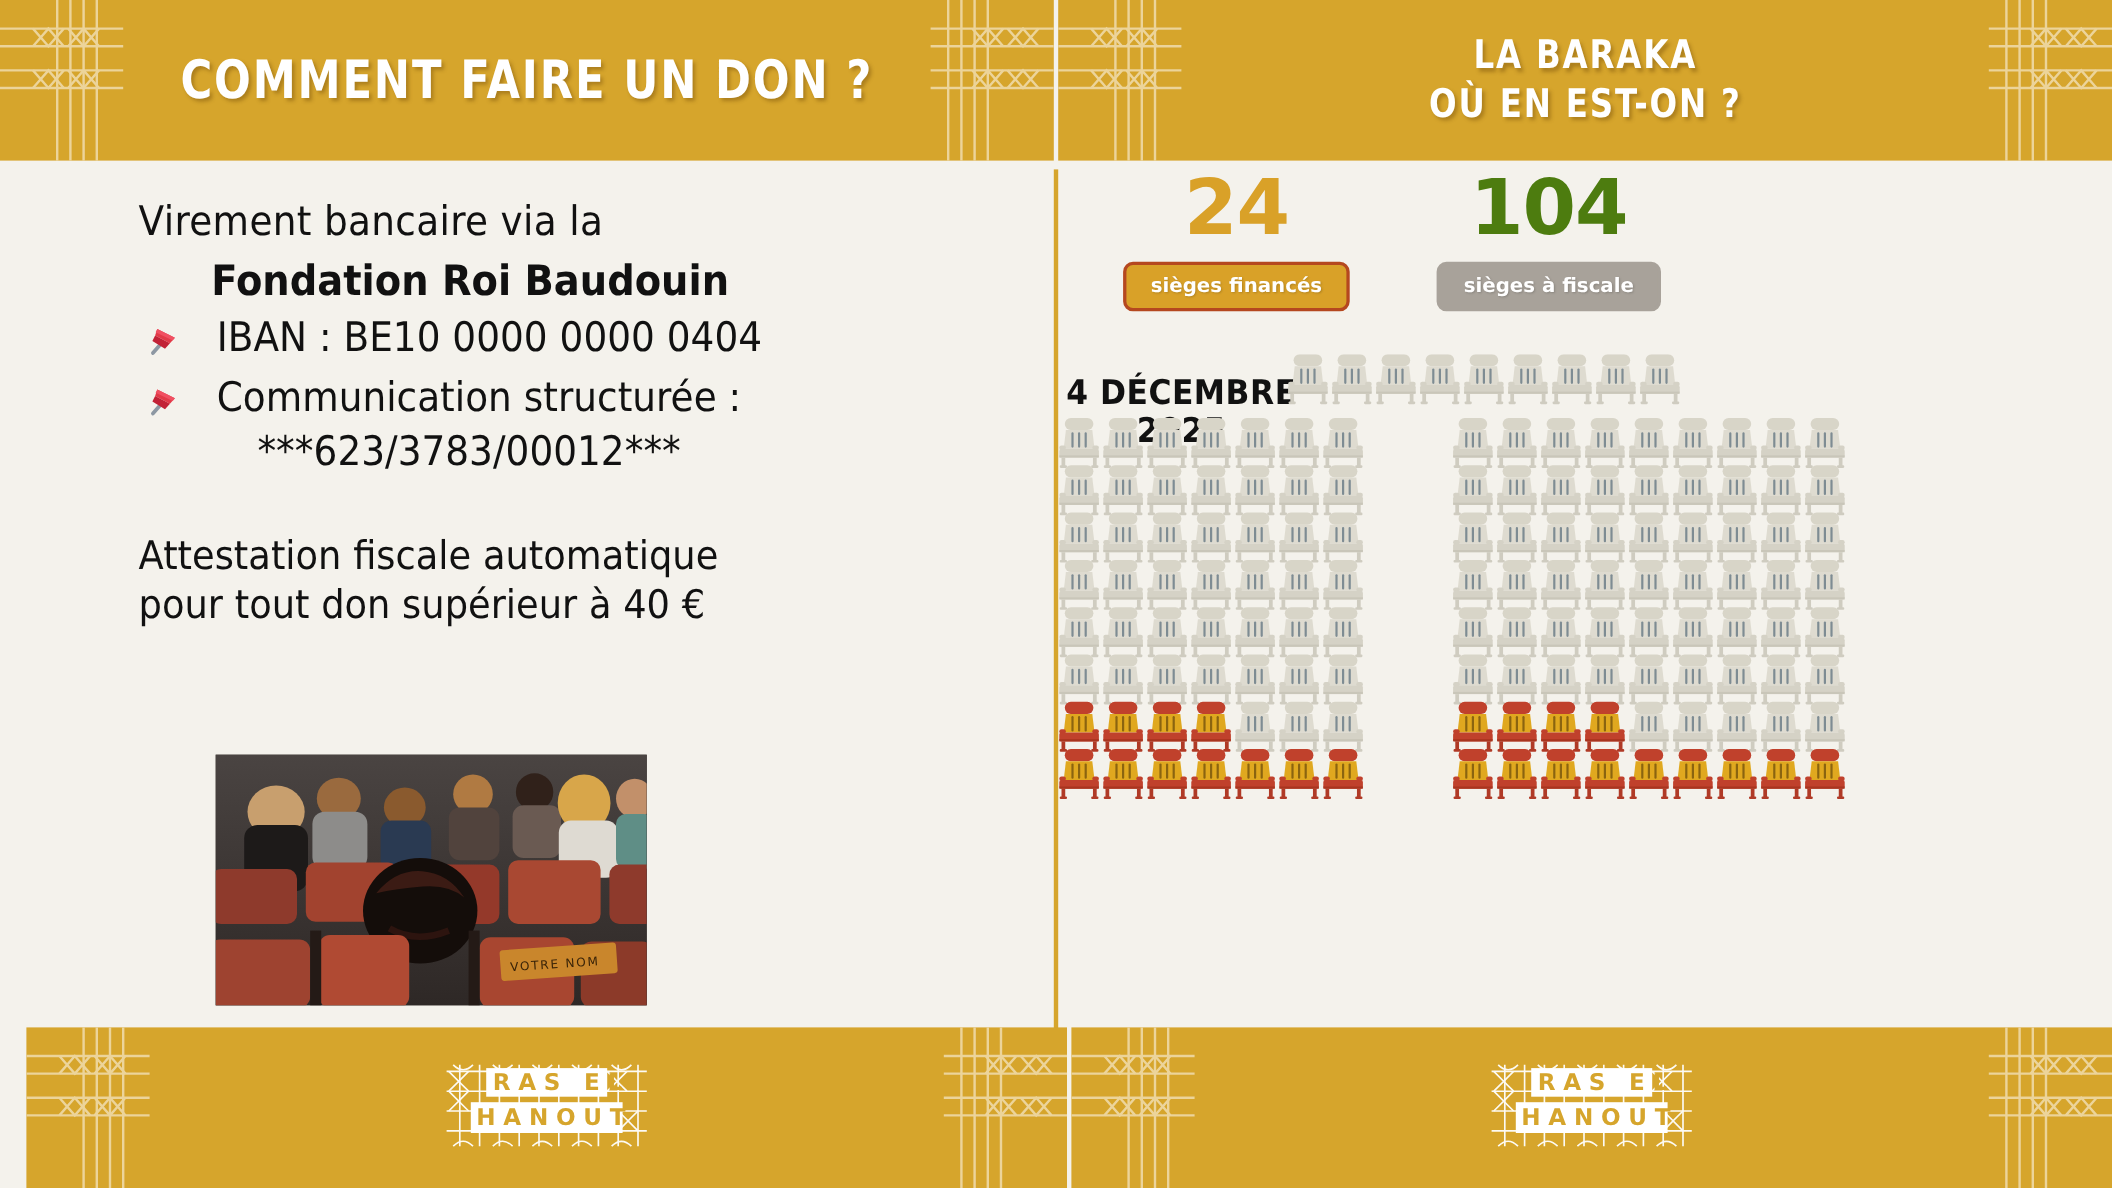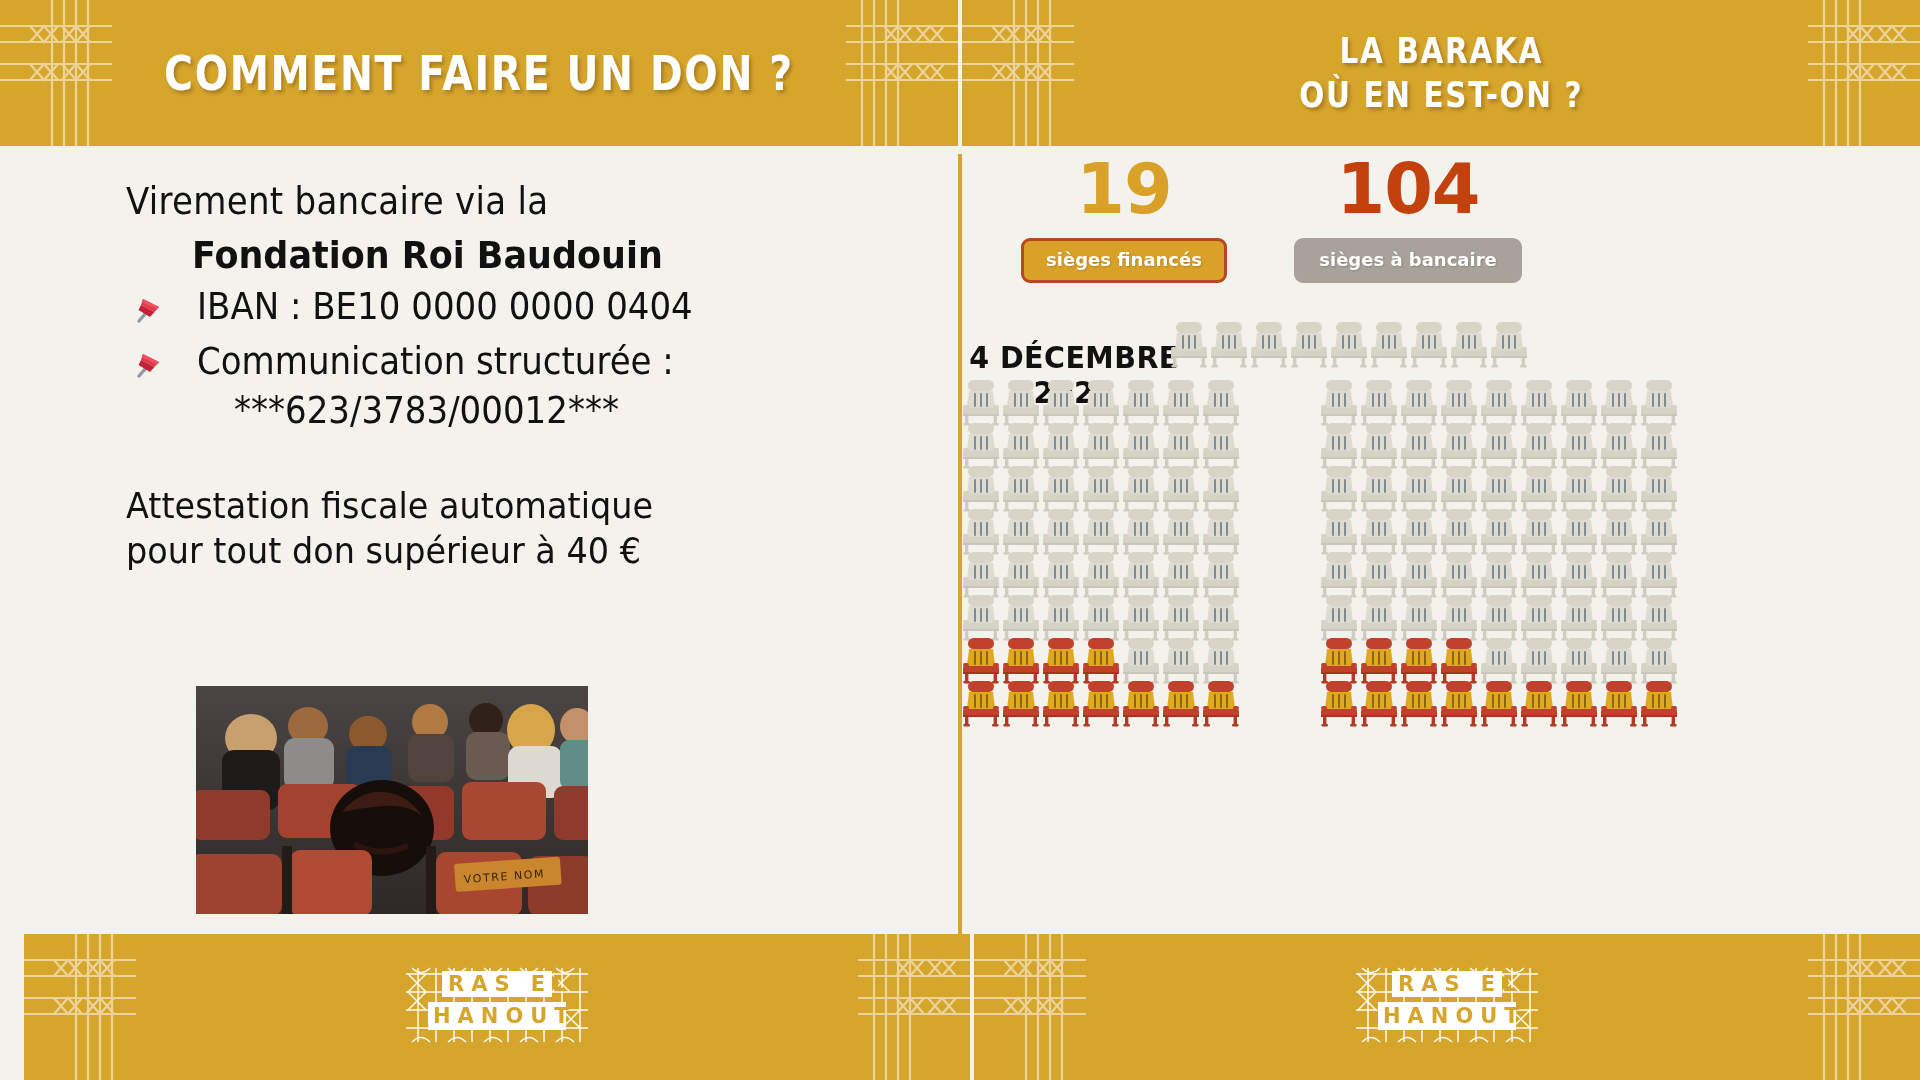--- a/index.html
+++ b/index.html
@@ -97,21 +97,21 @@
 
   .stats { position:absolute; top:0; left:0; width:958px; height:170px; }
   .stat { position:absolute; text-align:center; }
   .stat-a { left:12px; top:0; width:300px; }
   .stat-b { left:296px; top:0; width:300px; }
   .stat-num {
     font-family:"DejaVu Sans", sans-serif; font-weight:bold;
     font-size:70px; line-height:1; letter-spacing:-1px;
   }
   .stat-a .stat-num { color:#d9a128; }
-  .stat-b .stat-num { color:#c2410c; }
+  .stat-b .stat-num { color:#4d7c0f; }
   .badge {
     display:inline-block; margin-top:14px;
     padding:8px 22px 10px; border-radius:9px;
     color:#fff; font-size:18px; font-weight:bold;
     font-family:"DejaVu Sans", sans-serif;
     text-shadow:1px 1px 2px rgba(0,0,0,.18);
     white-space:nowrap;
   }
   .badge-a { background:#d9a128; border:3px solid #b5481f; }
   .badge-b { background:#a8a29a; border:3px solid #a8a29a; }
@@ -290,26 +290,26 @@
           <text x="268" y="197" transform="rotate(-4 268 197)" font-family="DejaVu Sans, sans-serif" font-size="11" letter-spacing="1.6" fill="#3a2408">VOTRE NOM</text>
         </g>
       </svg>
     </div>
   </div>
 
   <div class="right-col">
 
     <div class="stats">
       <div class="stat stat-a">
-        <div class="stat-num">19</div>
+        <div class="stat-num">24</div>
         <span class="badge badge-a">sièges financés</span>
       </div>
       <div class="stat stat-b">
         <div class="stat-num">104</div>
-        <span class="badge badge-b">sièges à bancaire</span>
+        <span class="badge badge-b">sièges à fiscale</span>
       </div>
     </div>
 
     <div class="date-label">
       <div>4 DÉCEMBRE</div>
       <div>2025</div>
     </div>
 
     <div class="seatmap">
       <svg id="seat-svg" width="988" height="620" viewBox="0 0 988 620">

